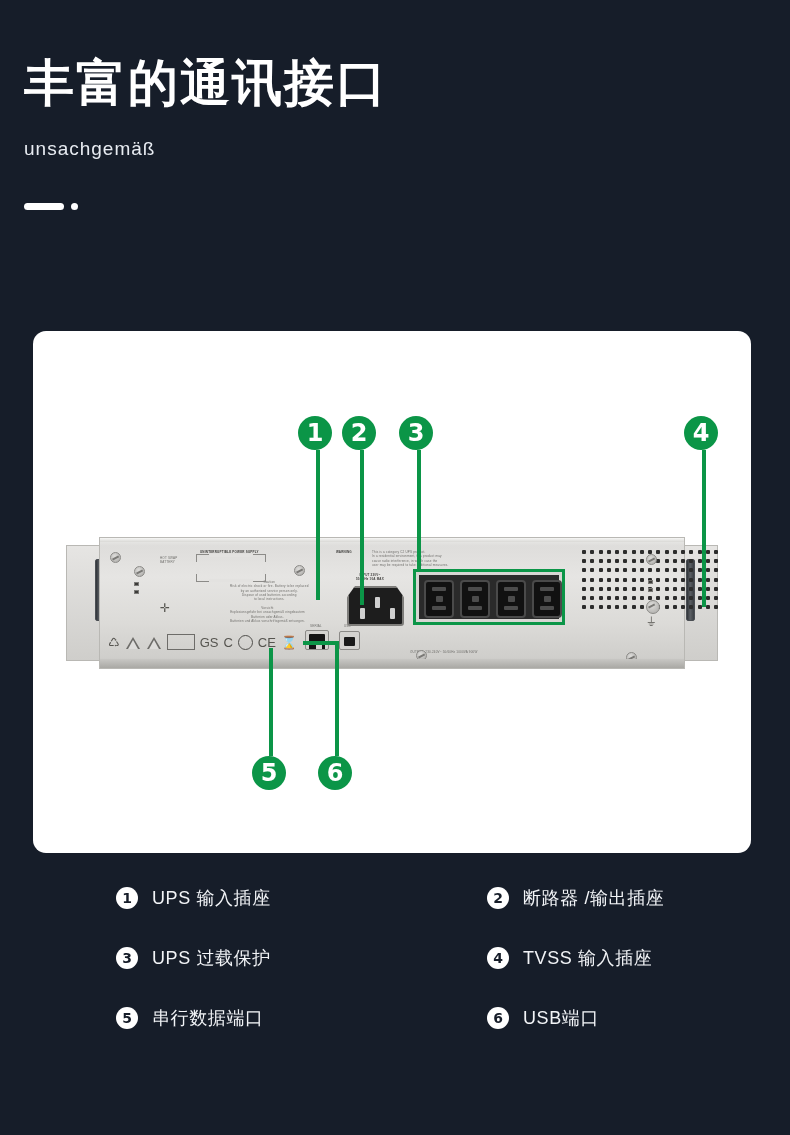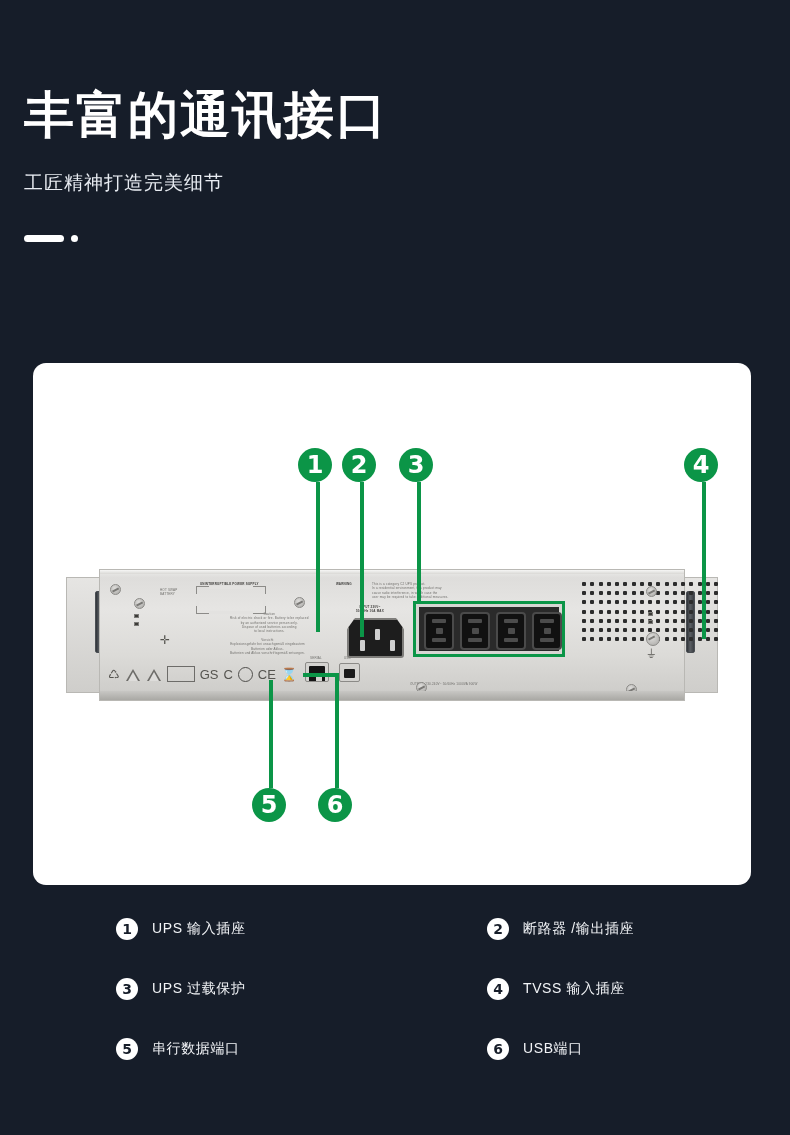--- a/index.html
+++ b/index.html
@@ -2,21 +2,21 @@
 <html><head>
 <meta charset="utf-8">
 <style>
   html,body{margin:0;padding:0;}
   body{
     width:790px;height:1135px;
     background:#161d29;
     font-family:"Liberation Sans","DejaVu Sans",sans-serif;
     overflow:hidden;position:relative;
   }
-  .page{position:relative;width:790px;height:879px;margin-top:32px;}
+  .page{position:relative;width:790px;height:879px;}
 
   
   .header{position:absolute;left:24px;top:58px;width:740px;}
   .title{
     font-size:50px;line-height:1.0;font-weight:bold;color:#ffffff;
     letter-spacing:2px;margin:0;
   }
   .subtitle{
     font-size:19px;color:#e8ecf2;margin:0;padding-top:30px;letter-spacing:1px;
     font-weight:normal;
@@ -159,31 +159,31 @@
   
   .legend{position:absolute;left:0;top:878px;width:790px;}
   .lrow{position:relative;height:60px;}
   .litem{position:absolute;display:flex;align-items:center;}
   .litem .lb{
     width:22px;height:22px;border-radius:50%;background:#ffffff;color:#161d29;
     font-size:14px;font-weight:bold;line-height:22px;text-align:center;
     font-family:"DejaVu Sans",sans-serif;flex:none;
   }
   .litem .lt{
-    margin-left:14px;color:#f2f4f7;font-size:14px;letter-spacing:.6px;white-space:nowrap;
+    margin-left:14px;color:#f2f4f7;font-size:18px;letter-spacing:.6px;white-space:nowrap;
   }
 </style>
 </head>
 <body>
 
 <div class="page">
 
   <div class="header">
     <h1 class="title">丰富的通讯接口</h1>
-    <p class="subtitle">工匠精神打造完美细节</p>
+    <p class="subtitle">unsachgemäß</p>
   </div>
   <div class="accent">
     <span class="bar"></span>
     <span class="dot"></span>
   </div>
 
   <div class="card">
 
     <div class="device">
 

